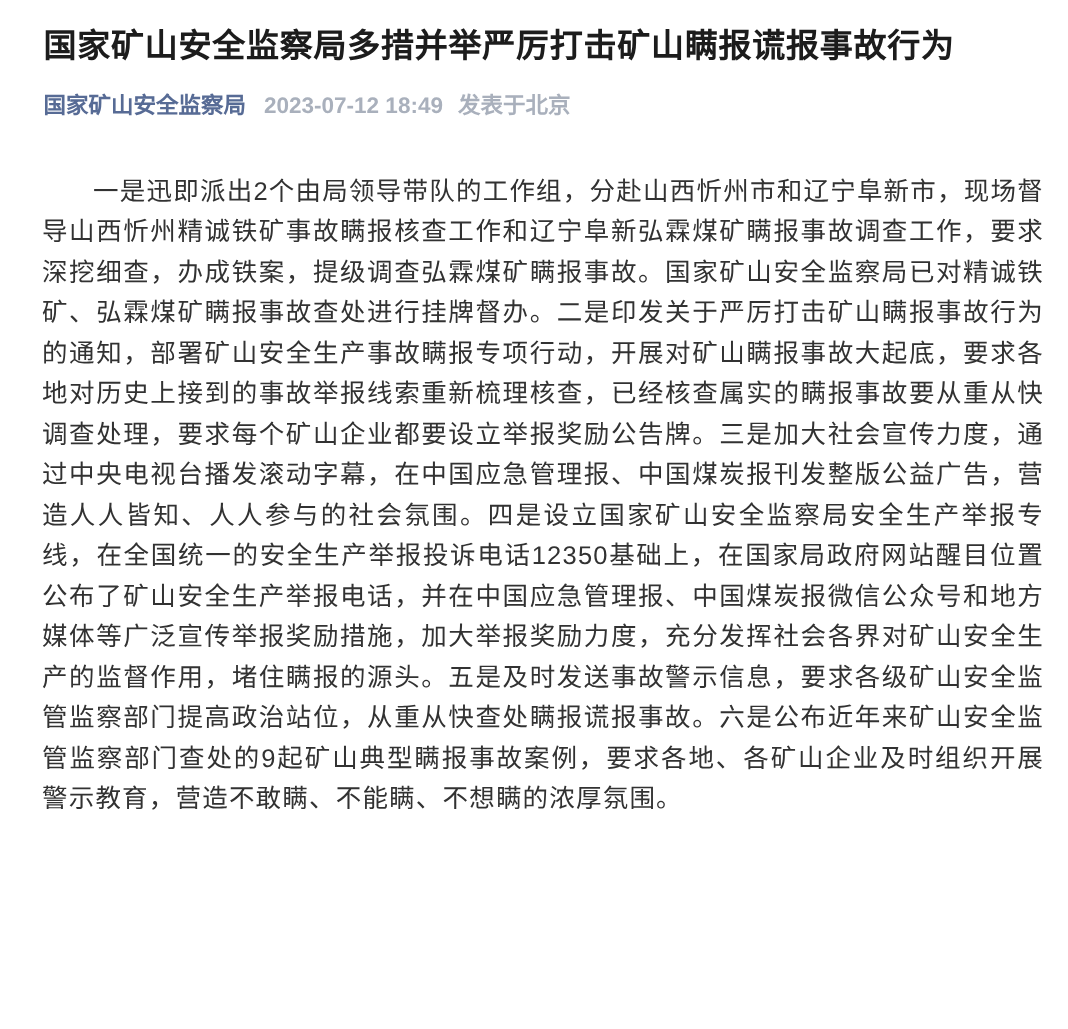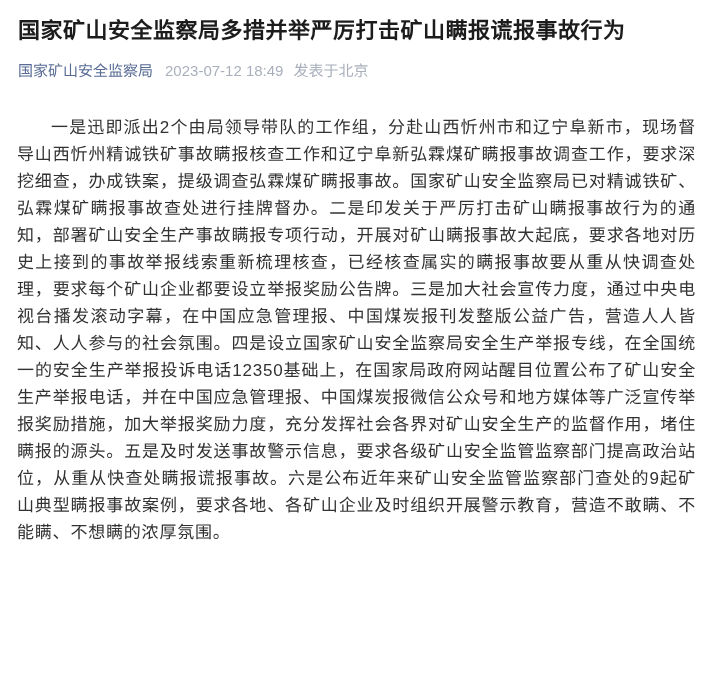--- a/index.html
+++ b/index.html
@@ -6,38 +6,39 @@
     margin: 0;
     padding: 0;
     background: #ffffff;
     font-family: "Liberation Sans", sans-serif;
   }
   .page {
     position: relative;
     width: 712px;
     height: 686px;
     box-sizing: border-box;
-    padding: 14px 16px 0 17px;
+    padding: 14px 16px 0 28px;
     background: #ffffff;
     overflow: hidden;
   }
   .article-title {
     margin: 0;
     padding: 2px 0 0 1px;
     font-size: 22px;
     line-height: 1.4;
     font-weight: 700;
     color: #1c1c1c;
     letter-spacing: 0.5px;
   }
   .byline {
     margin: 13px 0 0 1px;
     font-size: 15px;
     line-height: 21px;
     white-space: nowrap;
+    font-weight: bold;
   }
   .byline .account {
     color: #576b95;
     text-decoration: none;
     margin-right: 12px;
     cursor: pointer;
   }
   .byline .meta {
     color: #a9b0bc;
     margin-right: 10px;

